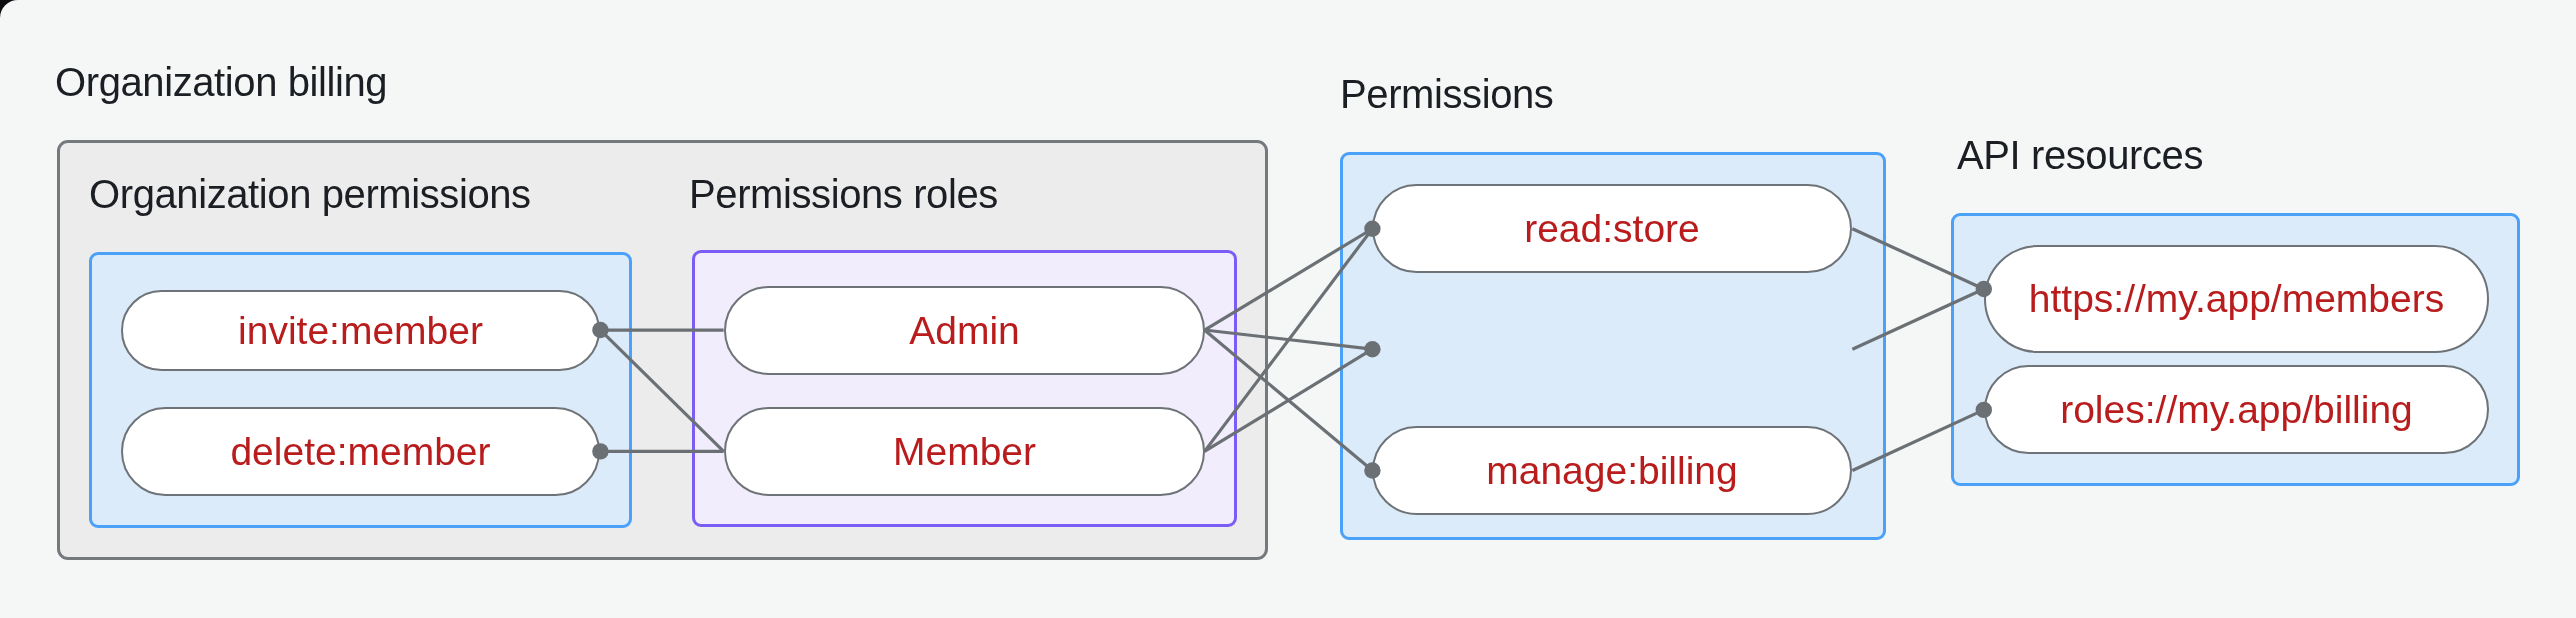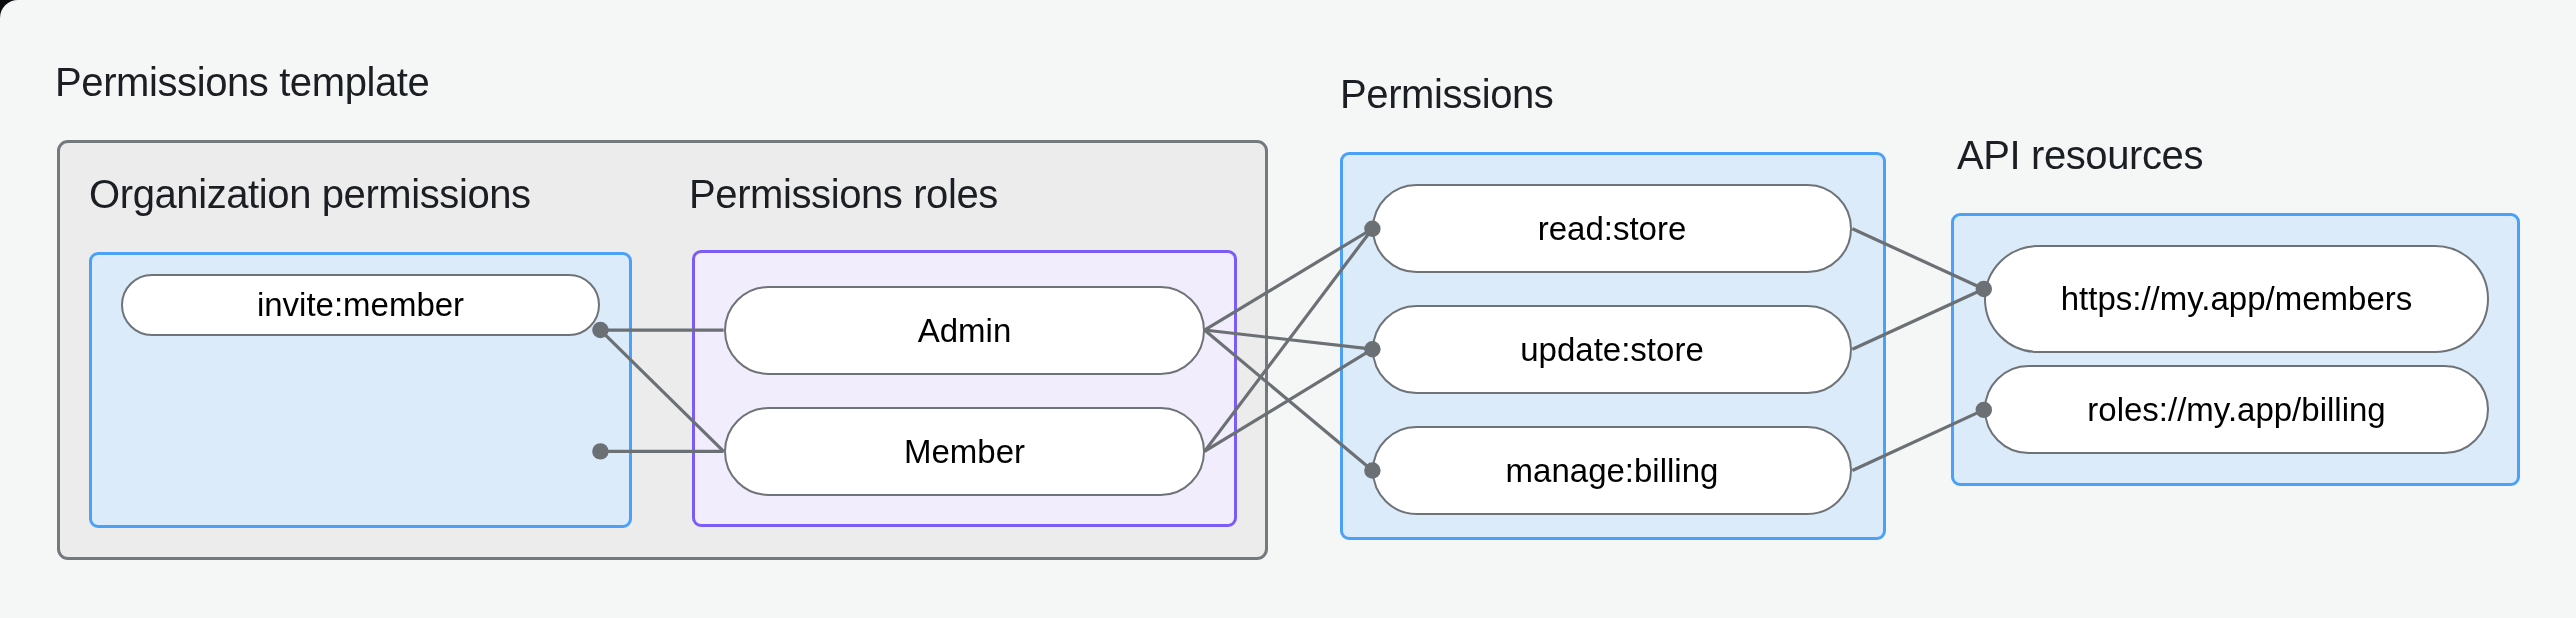--- a/index.html
+++ b/index.html
@@ -46,22 +46,22 @@
   }
   .pill {
     position: absolute;
     box-sizing: border-box;
     background: #ffffff;
     border: 2.7px solid #6e7377;
     border-radius: 912px;
     display: flex;
     align-items: center;
     justify-content: center;
-    font-size: 33px;
-    color: #000000;
+    font-size: 39px;
+    color: #b91c1c;
     white-space: nowrap;
   }
   #connector-overlay {
     position: absolute;
     top: 0;
     left: 0;
     width: 2576px;
     height: 619px;
     pointer-events: none;
     z-index: 10;
@@ -72,37 +72,37 @@
   }
   #connector-overlay circle {
     fill: #6b7075;
   }
 </style>
 </head>
 <body>
 
 <div id="canvas">
 
-  <div class="section-label" style="left:55px; top:62px;">Permissions template</div>
+  <div class="section-label" style="left:55px; top:62px;">Organization billing</div>
 
   <div class="group-box container-gray" style="left:57px; top:140px; width:1211px; height:420px;"></div>
 
   <div class="section-label" style="left:89px; top:174px;">Organization permissions</div>
   <div class="group-box box-blue" style="left:89px; top:252px; width:543px; height:276px;"></div>
-  <div class="pill" style="left:121px; top:274px; width:479px; height:62px;">invite:member</div>
+  <div class="pill" style="left:121px; top:290px; width:479px; height:81px;">invite:member</div>
+  <div class="pill" style="left:121px; top:407px; width:479px; height:89px;">delete:member</div>
 
   <div class="section-label" style="left:689px; top:174px;">Permissions roles</div>
   <div class="group-box box-purple" style="left:692px; top:250px; width:545px; height:277px;"></div>
   <div class="pill" style="left:724px; top:286px; width:481px; height:89px;">Admin</div>
   <div class="pill" style="left:724px; top:407px; width:481px; height:89px;">Member</div>
 
   <div class="section-label" style="left:1340px; top:74px;">Permissions</div>
   <div class="group-box box-blue" style="left:1340px; top:152px; width:546px; height:388px;"></div>
   <div class="pill" style="left:1372px; top:184px; width:480px; height:89px;">read:store</div>
-  <div class="pill" style="left:1372px; top:305px; width:480px; height:89px;">update:store</div>
   <div class="pill" style="left:1372px; top:426px; width:480px; height:89px;text-align:right;">manage:billing</div>
 
   <div class="section-label" style="left:1957px; top:135px;">API resources</div>
   <div class="group-box box-blue" style="left:1951px; top:213px; width:569px; height:273px;"></div>
   <div class="pill" style="left:1984px; top:245px; width:505px; height:108px;text-align:right;">https://my.app/members</div>
   <div class="pill" style="left:1984px; top:365px; width:505px; height:89px;">roles://my.app/billing</div>
 
   <svg id="connector-overlay" viewBox="0 0 2823 678" xmlns="http://www.w3.org/2000/svg">
 
     <line x1="658" y1="361.5" x2="793" y2="361.5"></line>

